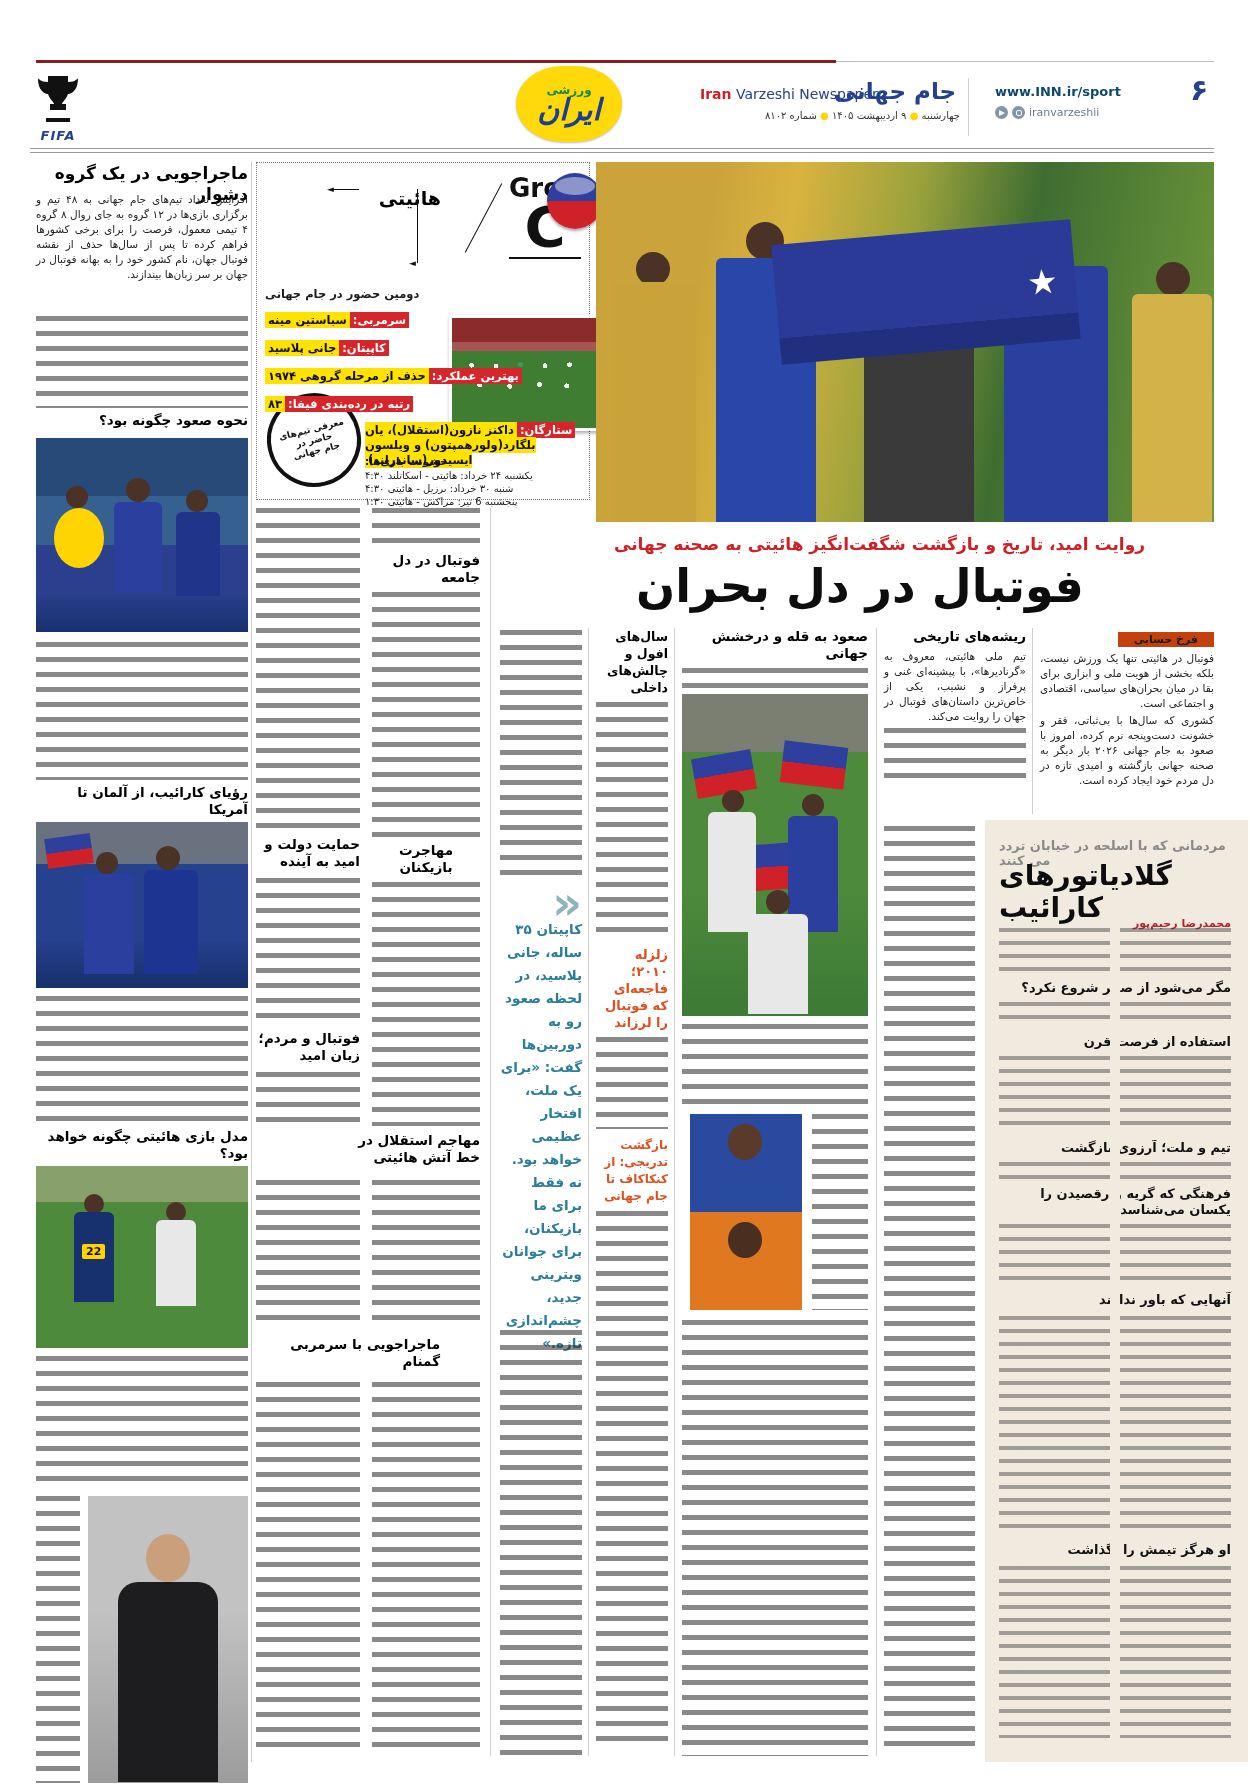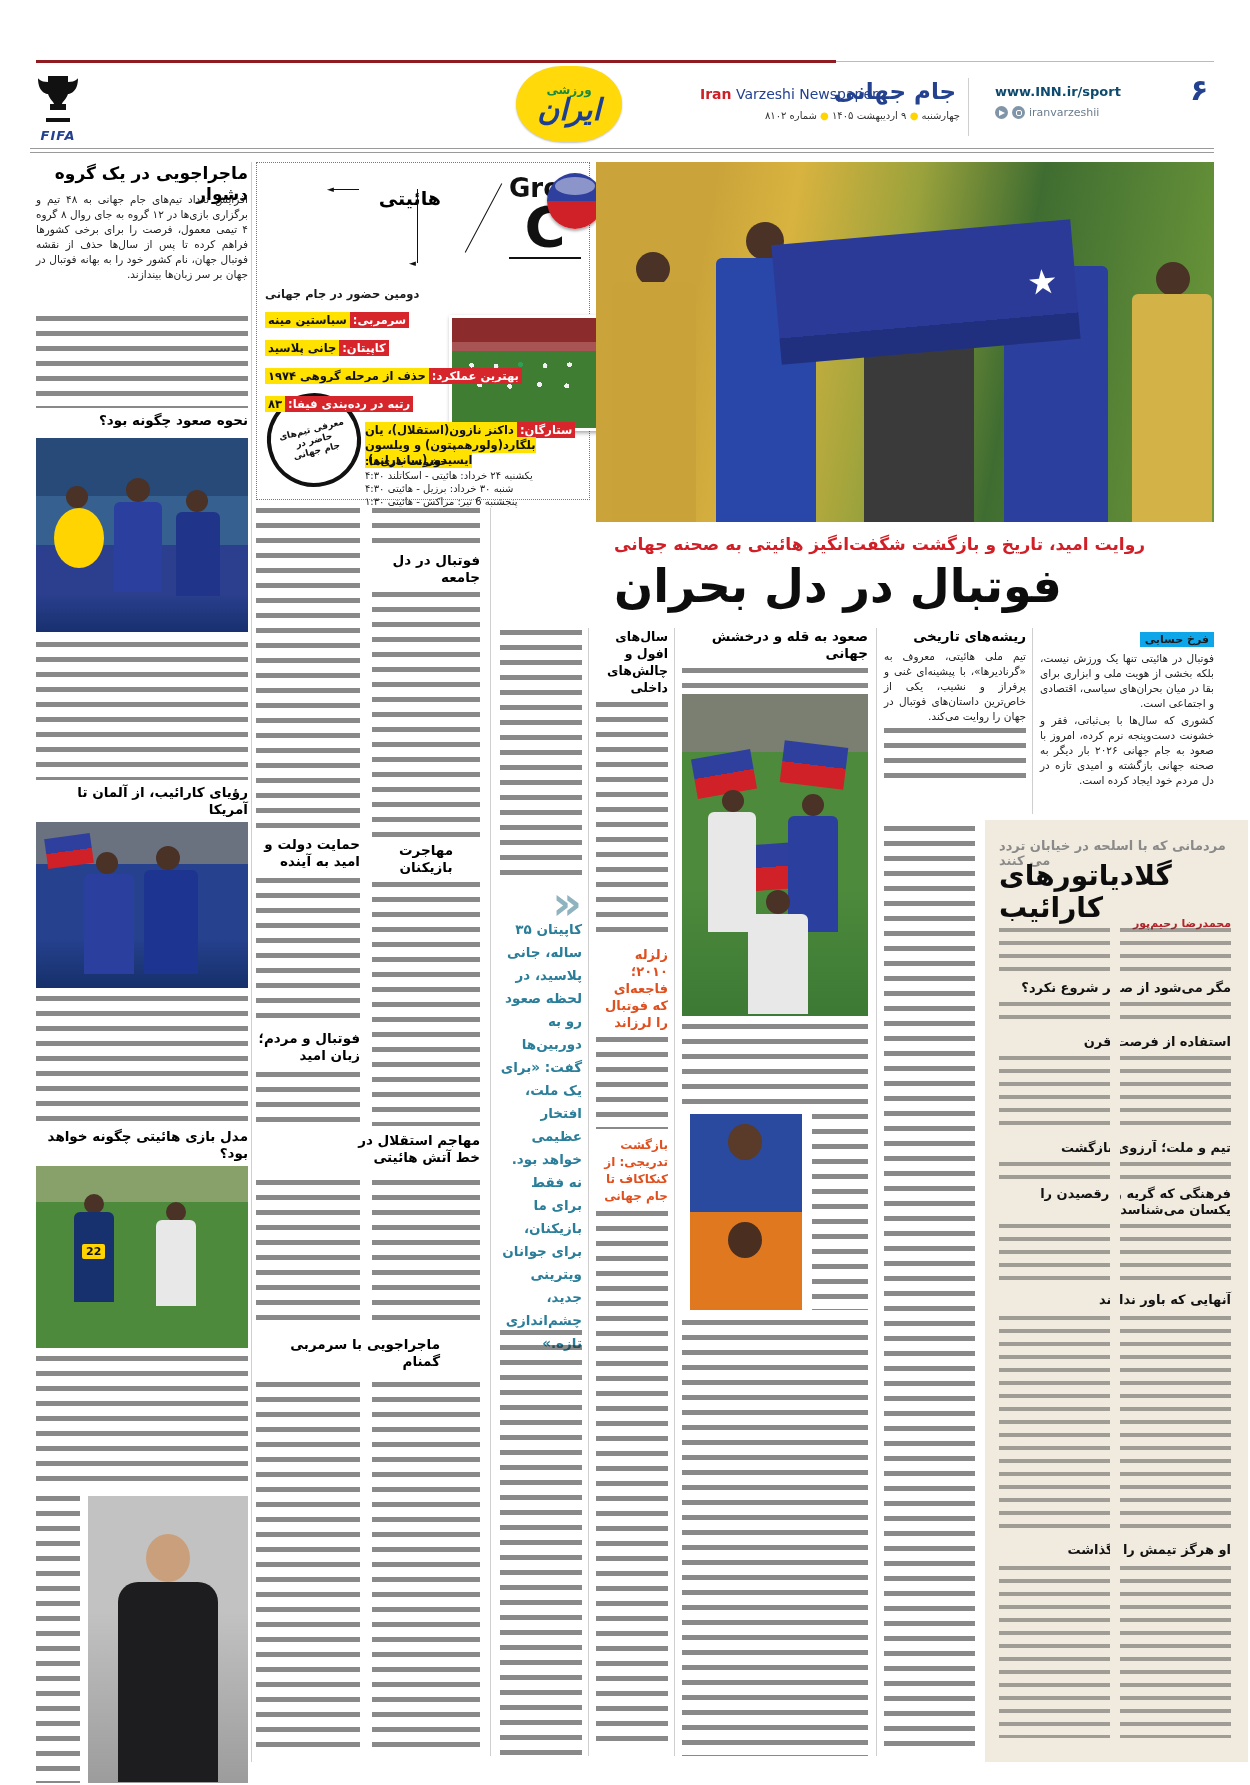--- a/index.html
+++ b/index.html
@@ -71,21 +71,21 @@
   .head{position:absolute;border-radius:50%;background:#4a3226;}
   .ph-l1{background:linear-gradient(180deg,#274a78 0 30%,#35608f 30% 55%,#2b3f8e 55% 80%,#18306e 100%);}
   .ph-l2{background:linear-gradient(180deg,#6a7280 0 25%,#26418e 25% 70%,#16306a 100%);}
   .ph-l3{background:linear-gradient(180deg,#88a06a 0 20%,#4d8a3c 20% 100%);}
   .ph-coach{background:linear-gradient(180deg,#c2c2c2 0 40%,#9c9c9c 100%);}
   .ph-duo{background:linear-gradient(180deg,#2a4aa0 0 50%,#e07820 50% 100%);}
   .badge22{position:absolute;background:#ffd400;color:#111;font-size:11px;font-weight:bold;padding:1px 4px;border-radius:2px;}
   
   .kicker{font-size:17px;font-weight:bold;color:#d01f26;text-align:left;}
   .headline{font-size:46px;font-weight:900;color:#0d0d0d;text-align:left;line-height:52px;}
-  .byline{background:#0ea5e9;font-weight:bold;font-size:11px;padding:1px 5px;display:inline;}
+  .byline{background:#c2410c;font-weight:bold;font-size:11px;padding:1px 16px;display:inline;}
   
   .quote-mark{font-size:46px;color:#8fb3bf;font-weight:900;line-height:30px;}
   .quote-txt{color:#2a7e99;font-weight:bold;font-size:13.5px;line-height:23px;text-align:right;}
   
   .cream{background:#f1ebdf;}
   .cr-kick{font-size:13px;font-weight:bold;color:#8a8a8a;text-align:left;}
   .cr-head{font-size:28px;font-weight:900;color:#0d0d0d;text-align:left;line-height:32px;}
   .cr-author{color:#b5232a;font-weight:bold;font-size:11px;}
   .cr-sub{font-weight:bold;font-size:13px;color:#111;text-align:right;line-height:16px;}
   .colgap{background:#f1ebdf;}
@@ -253,21 +253,21 @@
     <div class="head" style="left:440px;top:70px;width:36px;height:36px;"></div>
     <div class="fig" style="left:408px;top:104px;width:104px;height:256px;background:#2b3f9e;"></div>
     <div class="head" style="left:560px;top:100px;width:34px;height:34px;"></div>
     <div class="fig" style="left:536px;top:132px;width:80px;height:228px;background:#d3b348;"></div>
     <div class="heroflag" style="left:180px;top:70px;width:300px;height:120px;">
       <span class="star">★</span>
     </div>
   </div>
 
   <div class="abs kicker" style="left:614px;top:534px;width:600px;">روایت امید، تاریخ و بازگشت شگفت‌انگیز هائیتی به صحنه جهانی</div>
-  <div class="abs headline" style="left:614px;top:560px;width:600px;">فوتبال در دل بحران</div>
+  <div class="abs headline" style="left:636px;top:560px;width:600px;">فوتبال در دل بحران</div>
 
   <div class="abs rule-v" style="left:1032px;top:628px;height:186px;"></div>
   <div class="abs rule-v" style="left:876px;top:628px;height:1128px;"></div>
   <div class="abs rule-v" style="left:674px;top:628px;height:1128px;"></div>
   <div class="abs rule-v" style="left:588px;top:628px;height:1128px;"></div>
   <div class="abs rule-v" style="left:490px;top:508px;height:1248px;"></div>
 
   <div class="abs" style="left:1040px;top:628px;width:174px;">
     <span class="byline">فرخ حسابی</span>
     <div class="body-txt" style="margin-top:4px;">فوتبال در هائیتی تنها یک ورزش نیست، بلکه بخشی از هویت ملی و ابزاری برای بقا در میان بحران‌های سیاسی، اقتصادی و اجتماعی است.</div>

